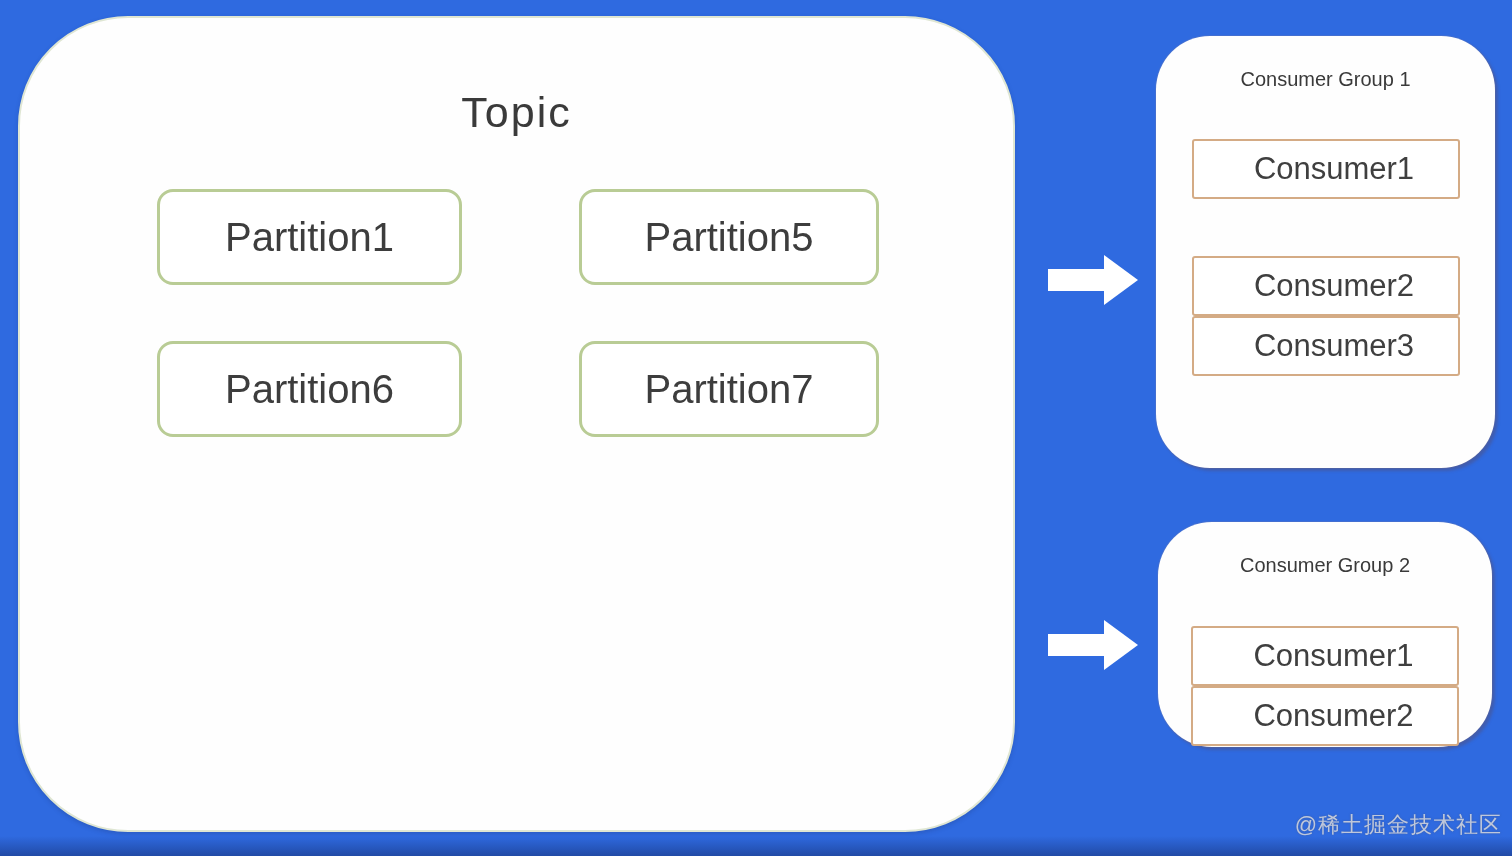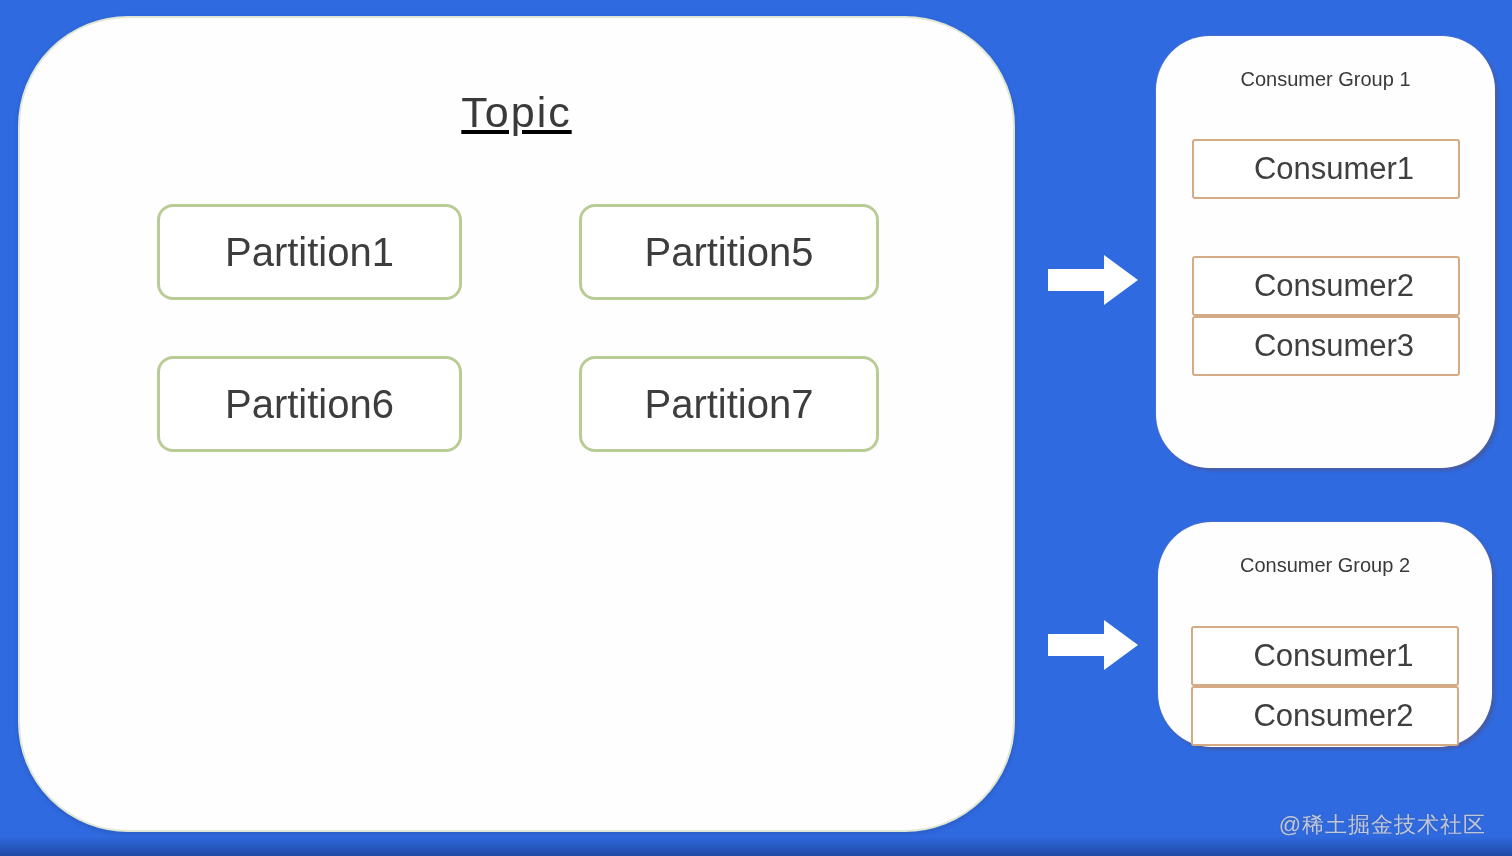--- a/index.html
+++ b/index.html
@@ -24,32 +24,31 @@
 
   
   .topic-panel {
     position: absolute;
     left: 18px; top: 16px;
     width: 997px; height: 816px;
     background: var(--panel);
     border: 2px solid #dfe6d3;
     border-radius: 110px;
     box-shadow: 0 2px 4px rgba(30,50,110,0.25);
-    text-decoration: underline;
   }
   .topic-title {
     margin-top: 70px;
     text-align: center;
     font-size: 43px;
     letter-spacing: 2px;
     color: #3a3a3a;
   }
   .partition-grid {
     position: absolute;
-    left: 137px; top: 186px;
+    left: 137px; top: 171px;
     display: grid;
     grid-template-columns: 305px 300px;
     column-gap: 117px;
     row-gap: 56px;
   }
   .partition-box {
     height: 96px;
     background: #ffffff;
     border: 3px solid var(--partition-border);
     border-radius: 16px;
@@ -113,21 +112,21 @@
     left: 56px; top: 0;
     width: 0; height: 0;
     border-top: 25px solid transparent;
     border-bottom: 25px solid transparent;
     border-left: 34px solid var(--arrow);
   }
 
   
   .watermark {
     position: absolute;
-    right: 26px; bottom: 16px;
+    right: 10px; bottom: 16px;
     font-size: 22px;
     letter-spacing: 1px;
     color: rgba(208, 213, 224, 0.88);
     text-shadow: 0 0 2px rgba(80, 85, 110, 0.55);
   }
   .bottom-shade {
     position: absolute;
     left: 0; bottom: 0;
     width: 100%; height: 20px;
     background: linear-gradient(to bottom, rgba(10,22,70,0) 0%, rgba(10,22,70,0.38) 100%);

